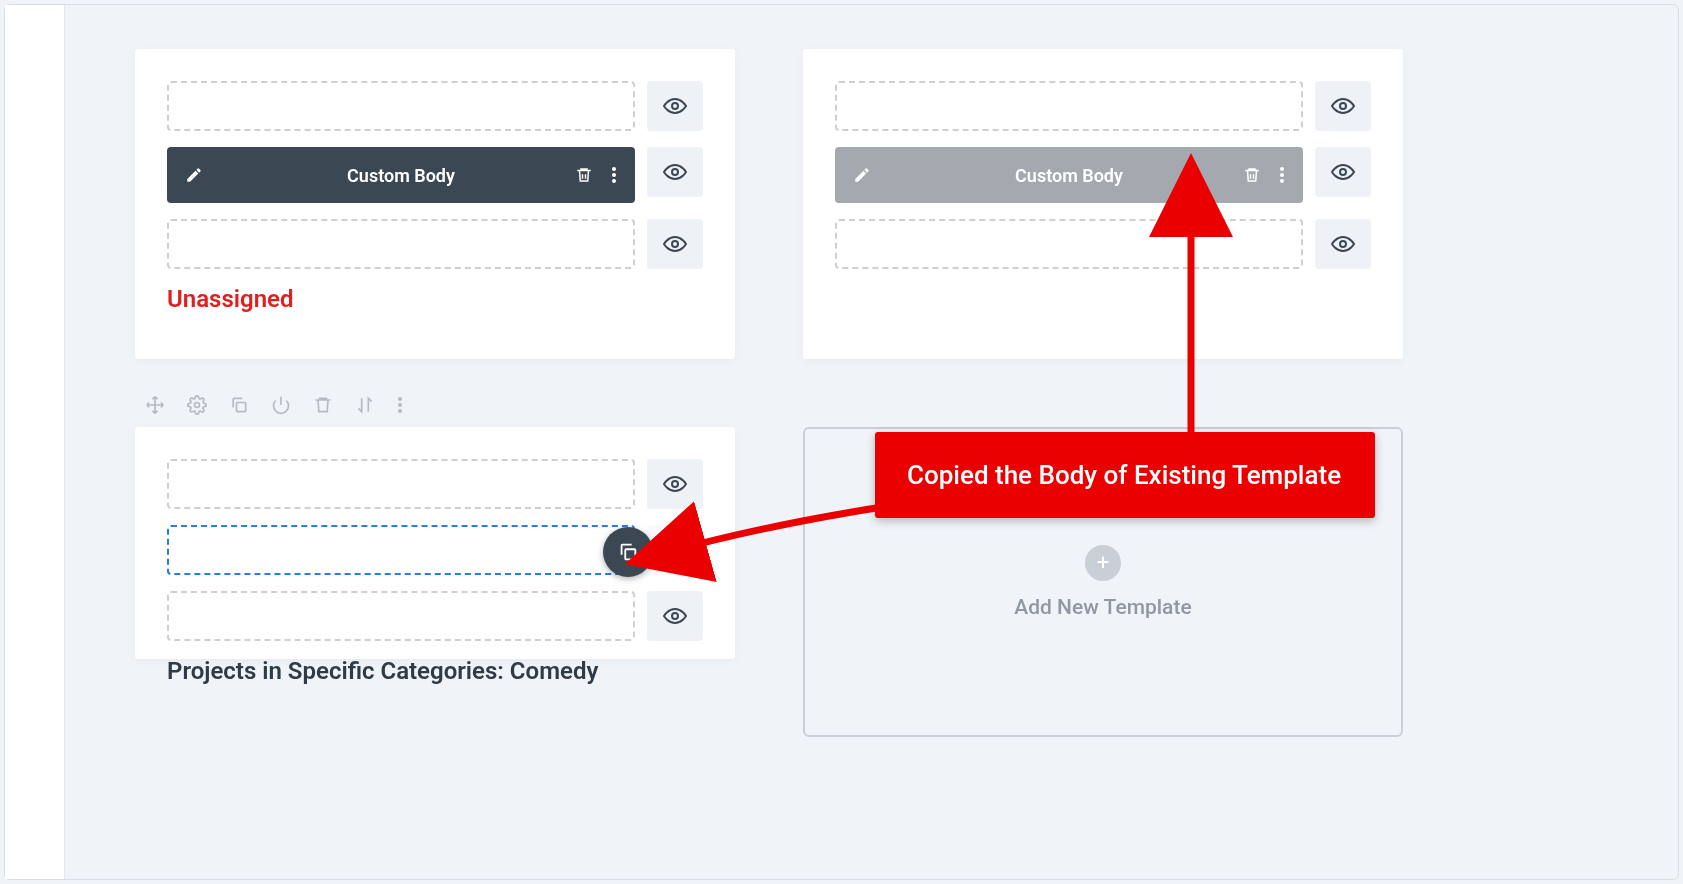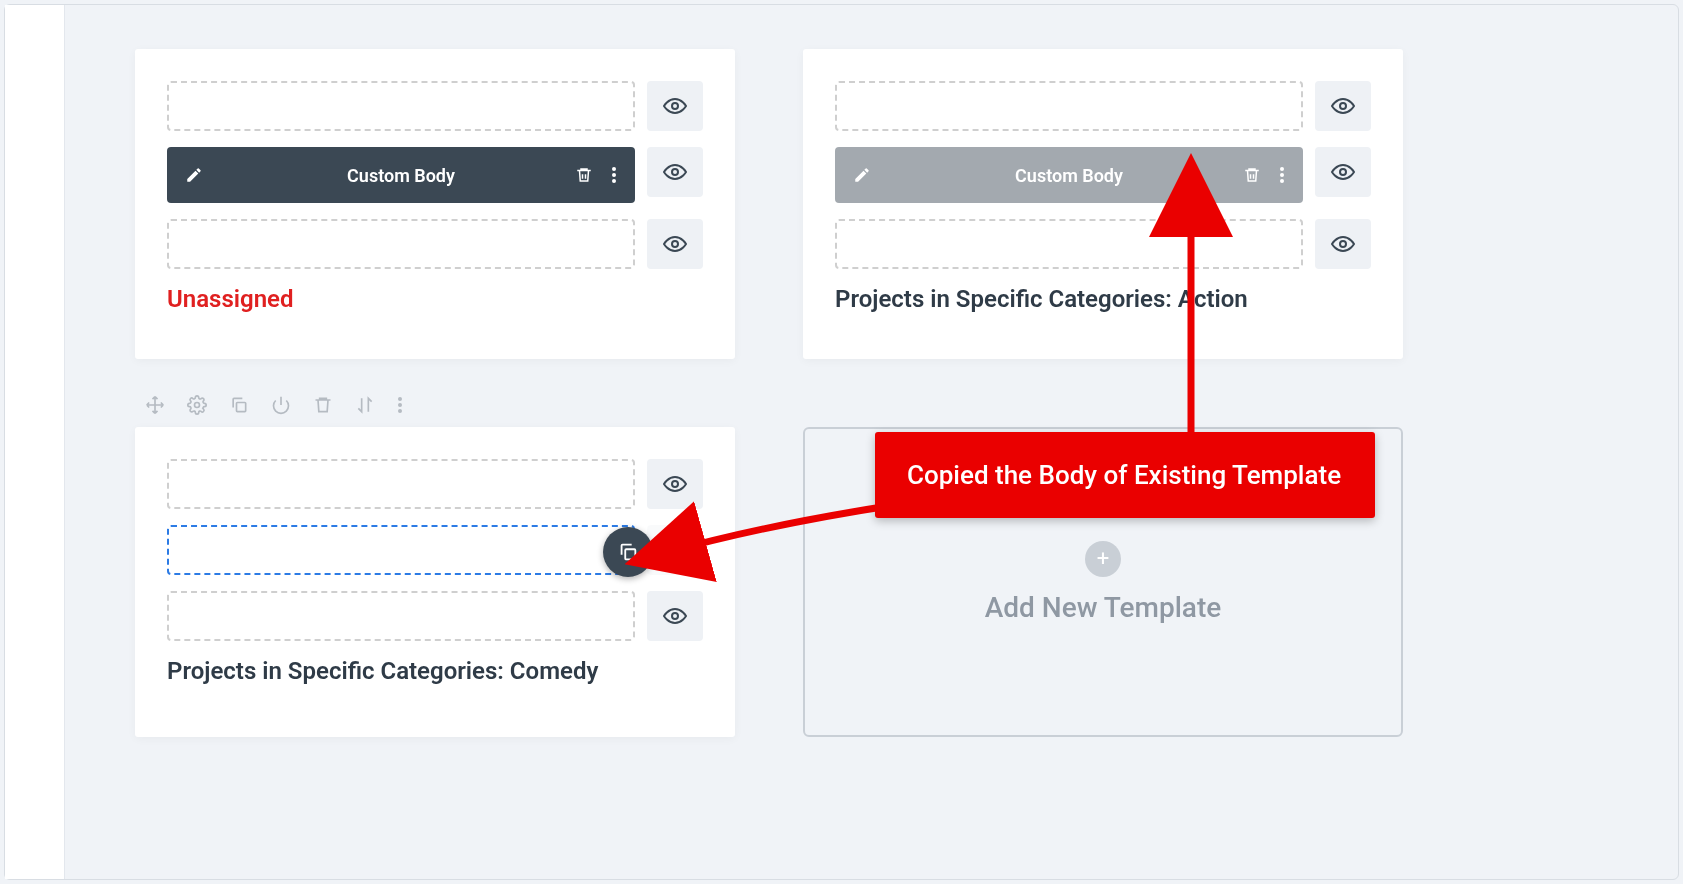--- a/index.html
+++ b/index.html
@@ -132,21 +132,21 @@
   .plus-btn {
     width: 36px; height: 36px;
     background:#c9cfd6;
     border-radius:50%;
     display:flex; align-items:center; justify-content:center;
     color:#fff;
     font-size:22px;
     line-height:1;
   }
   .add-panel-label {
-    font-size: 28px;
+    font-size: 21px;
     font-weight: 500;
   }
 
   
   .callout {
     position:absolute;
     background:#ea0000;
     color:#fff;
     font-size:26px;
     font-weight:500;
@@ -278,21 +278,20 @@
         <div class="slot"></div>
         <div class="eye-box">
           <span class="icon">
             <svg width="24" height="24" viewBox="0 0 24 24" fill="none" stroke="currentColor" stroke-width="2">
                 <path d="M1 12s4-7 11-7 11 7 11 7-4 7-11 7S1 12 1 12z"></path>
                 <circle cx="12" cy="12" r="3"></circle>
               </svg>
           </span>
         </div>
       </div>
-      <div class="card-label">Projects in Specific Categories: Action</div>
     </div>
 
     <div class="mini-toolbar" style="left:50px; top:390px;">
       <span class="icon">
           <svg width="20" height="20" viewBox="0 0 24 24" fill="none" stroke="currentColor" stroke-width="2">
             <path d="M12 2v20M2 12h20M12 2l-3 3M12 2l3 3M12 22l-3-3M12 22l3-3M2 12l3-3M2 12l3 3M22 12l-3-3M22 12l-3 3"></path>
           </svg>
         </span>
       <span class="icon">
           <svg width="20" height="20" viewBox="0 0 24 24" fill="none" stroke="currentColor" stroke-width="2">
@@ -323,21 +322,21 @@
         </span>
       <span class="icon">
           <svg width="6" height="18" viewBox="0 0 6 18" fill="currentColor">
             <circle cx="3" cy="3" r="2"></circle>
             <circle cx="3" cy="9" r="2"></circle>
             <circle cx="3" cy="15" r="2"></circle>
           </svg>
         </span>
     </div>
 
-    <div class="card" style="left:40px; top:422px; width:600px; height:310px;">
+    <div class="card" style="left:40px; top:422px; width:600px; height:232px;">
       <div class="row">
         <div class="slot"></div>
         <div class="eye-box">
           <span class="icon">
             <svg width="24" height="24" viewBox="0 0 24 24" fill="none" stroke="currentColor" stroke-width="2">
                 <path d="M1 12s4-7 11-7 11 7 11 7-4 7-11 7S1 12 1 12z"></path>
                 <circle cx="12" cy="12" r="3"></circle>
               </svg>
           </span>
         </div>

